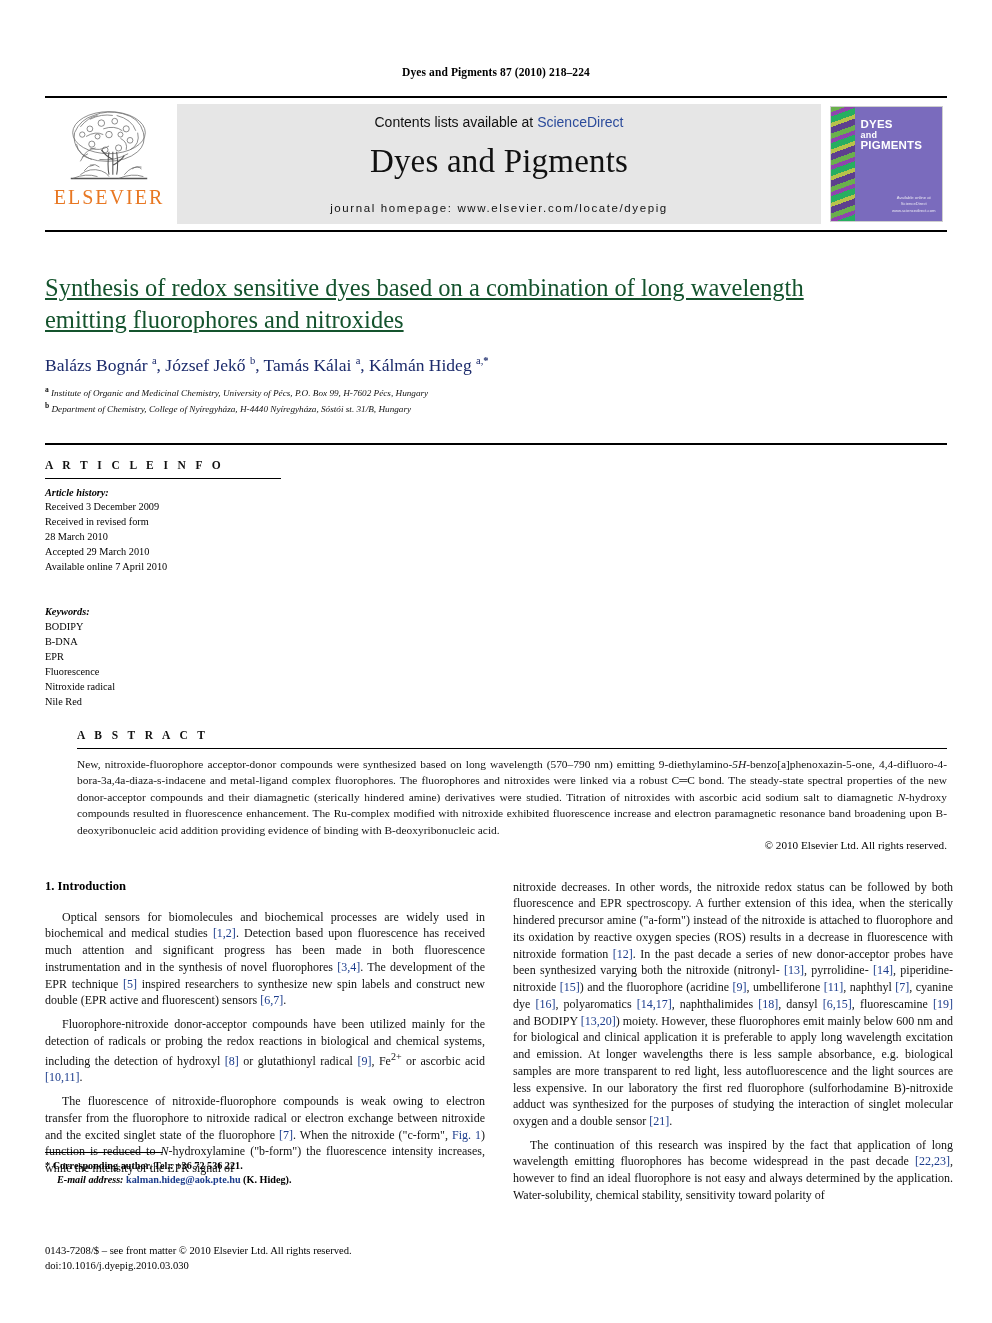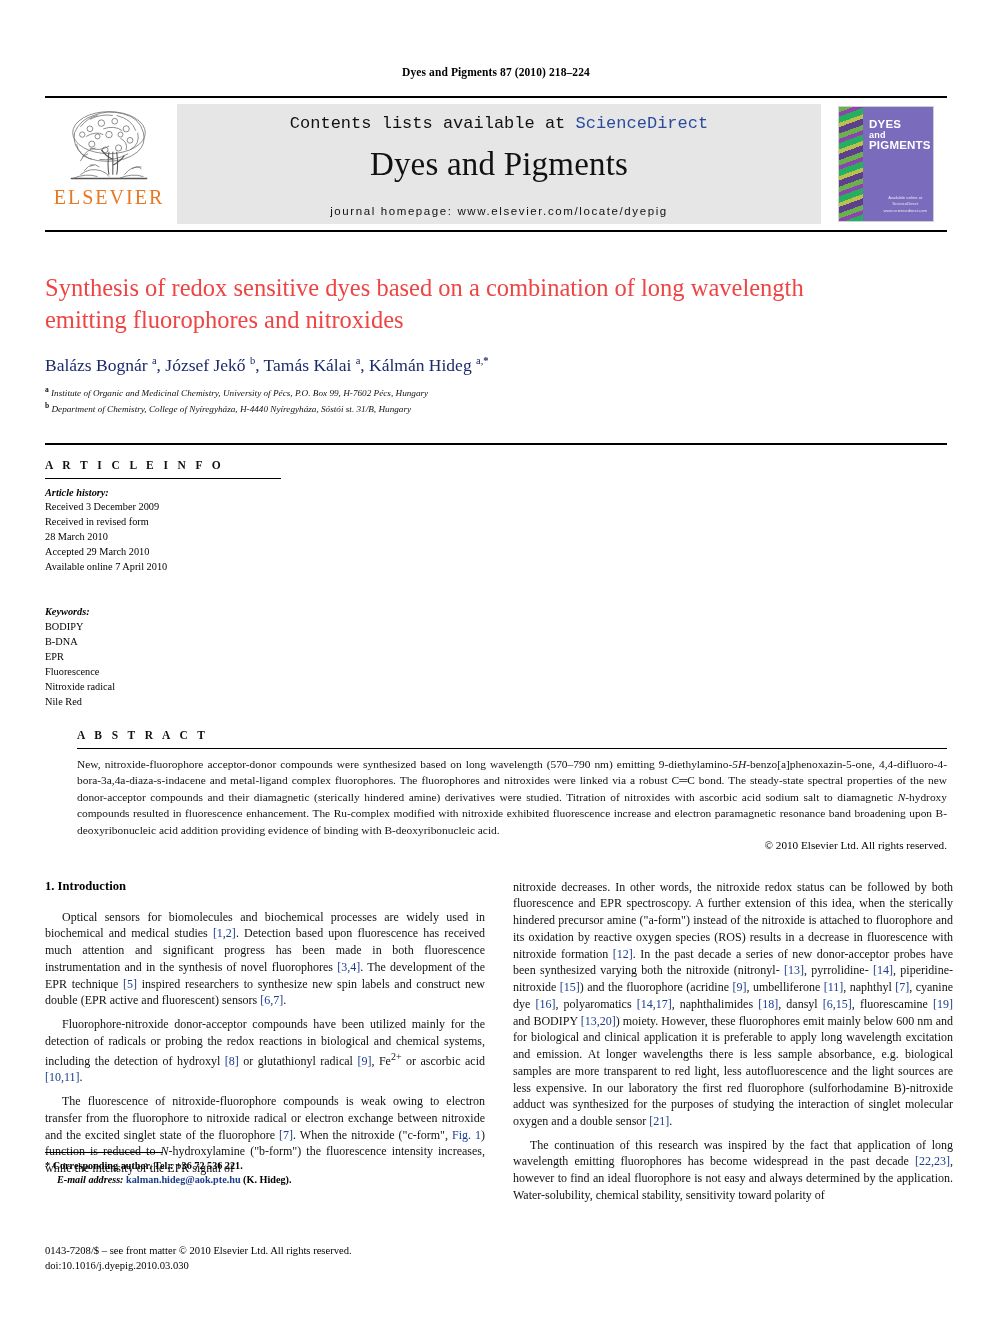--- a/index.html
+++ b/index.html
@@ -70,22 +70,22 @@
     background: #e6e6e6;
     margin: 6px 4px 6px 4px;
     display: flex;
     flex-direction: column;
     align-items: center;
     justify-content: flex-start;
     padding-top: 10px;
     box-sizing: border-box;
   }
   .contents-line {
-    font-family: Liberation Mono, monospace;
-    font-size: 17px;
+    font-family: Liberation Sans, sans-serif;
+    font-size: 14px;
     color: #111;
   }
   .contents-line .sd {
     color: #2b4b9b;
   }
   .journal-title {
     font-family: "Liberation Serif", serif;
     font-size: 33px;
     margin-top: 13px;
     letter-spacing: 0.2px;
@@ -100,21 +100,21 @@
     text-align: center;
   }
   .masthead-right {
     width: 122px;
     flex: 0 0 122px;
     display: flex;
     align-items: center;
     justify-content: center;
   }
   .cover-thumb {
-    width: 96px;
+    width: 113px;
     height: 116px;
     position: relative;
     background: #7a6bbd;
     border: 1px solid #cfcfcf;
     box-sizing: border-box;
     overflow: hidden;
   }
   .cover-strip {
     position: absolute;
     left: 0; top: 0; bottom: 0;
@@ -155,22 +155,23 @@
 
   
   .title-block {
     margin-top: 40px;
   }
   .article-title {
     font-size: 24.5px;
     line-height: 1.30;
     font-weight: normal;
     margin: 0;
-    color: #ef4444;
+    color: #14532d;
     max-width: 790px;
+    text-decoration: underline;
   }
   .authors {
     margin-top: 19px;
     font-size: 17.5px;
     color: #1b2a6b;
     line-height: 1.2;
   }
   .authors sup {
     font-size: 10.5px;
     vertical-align: super;

